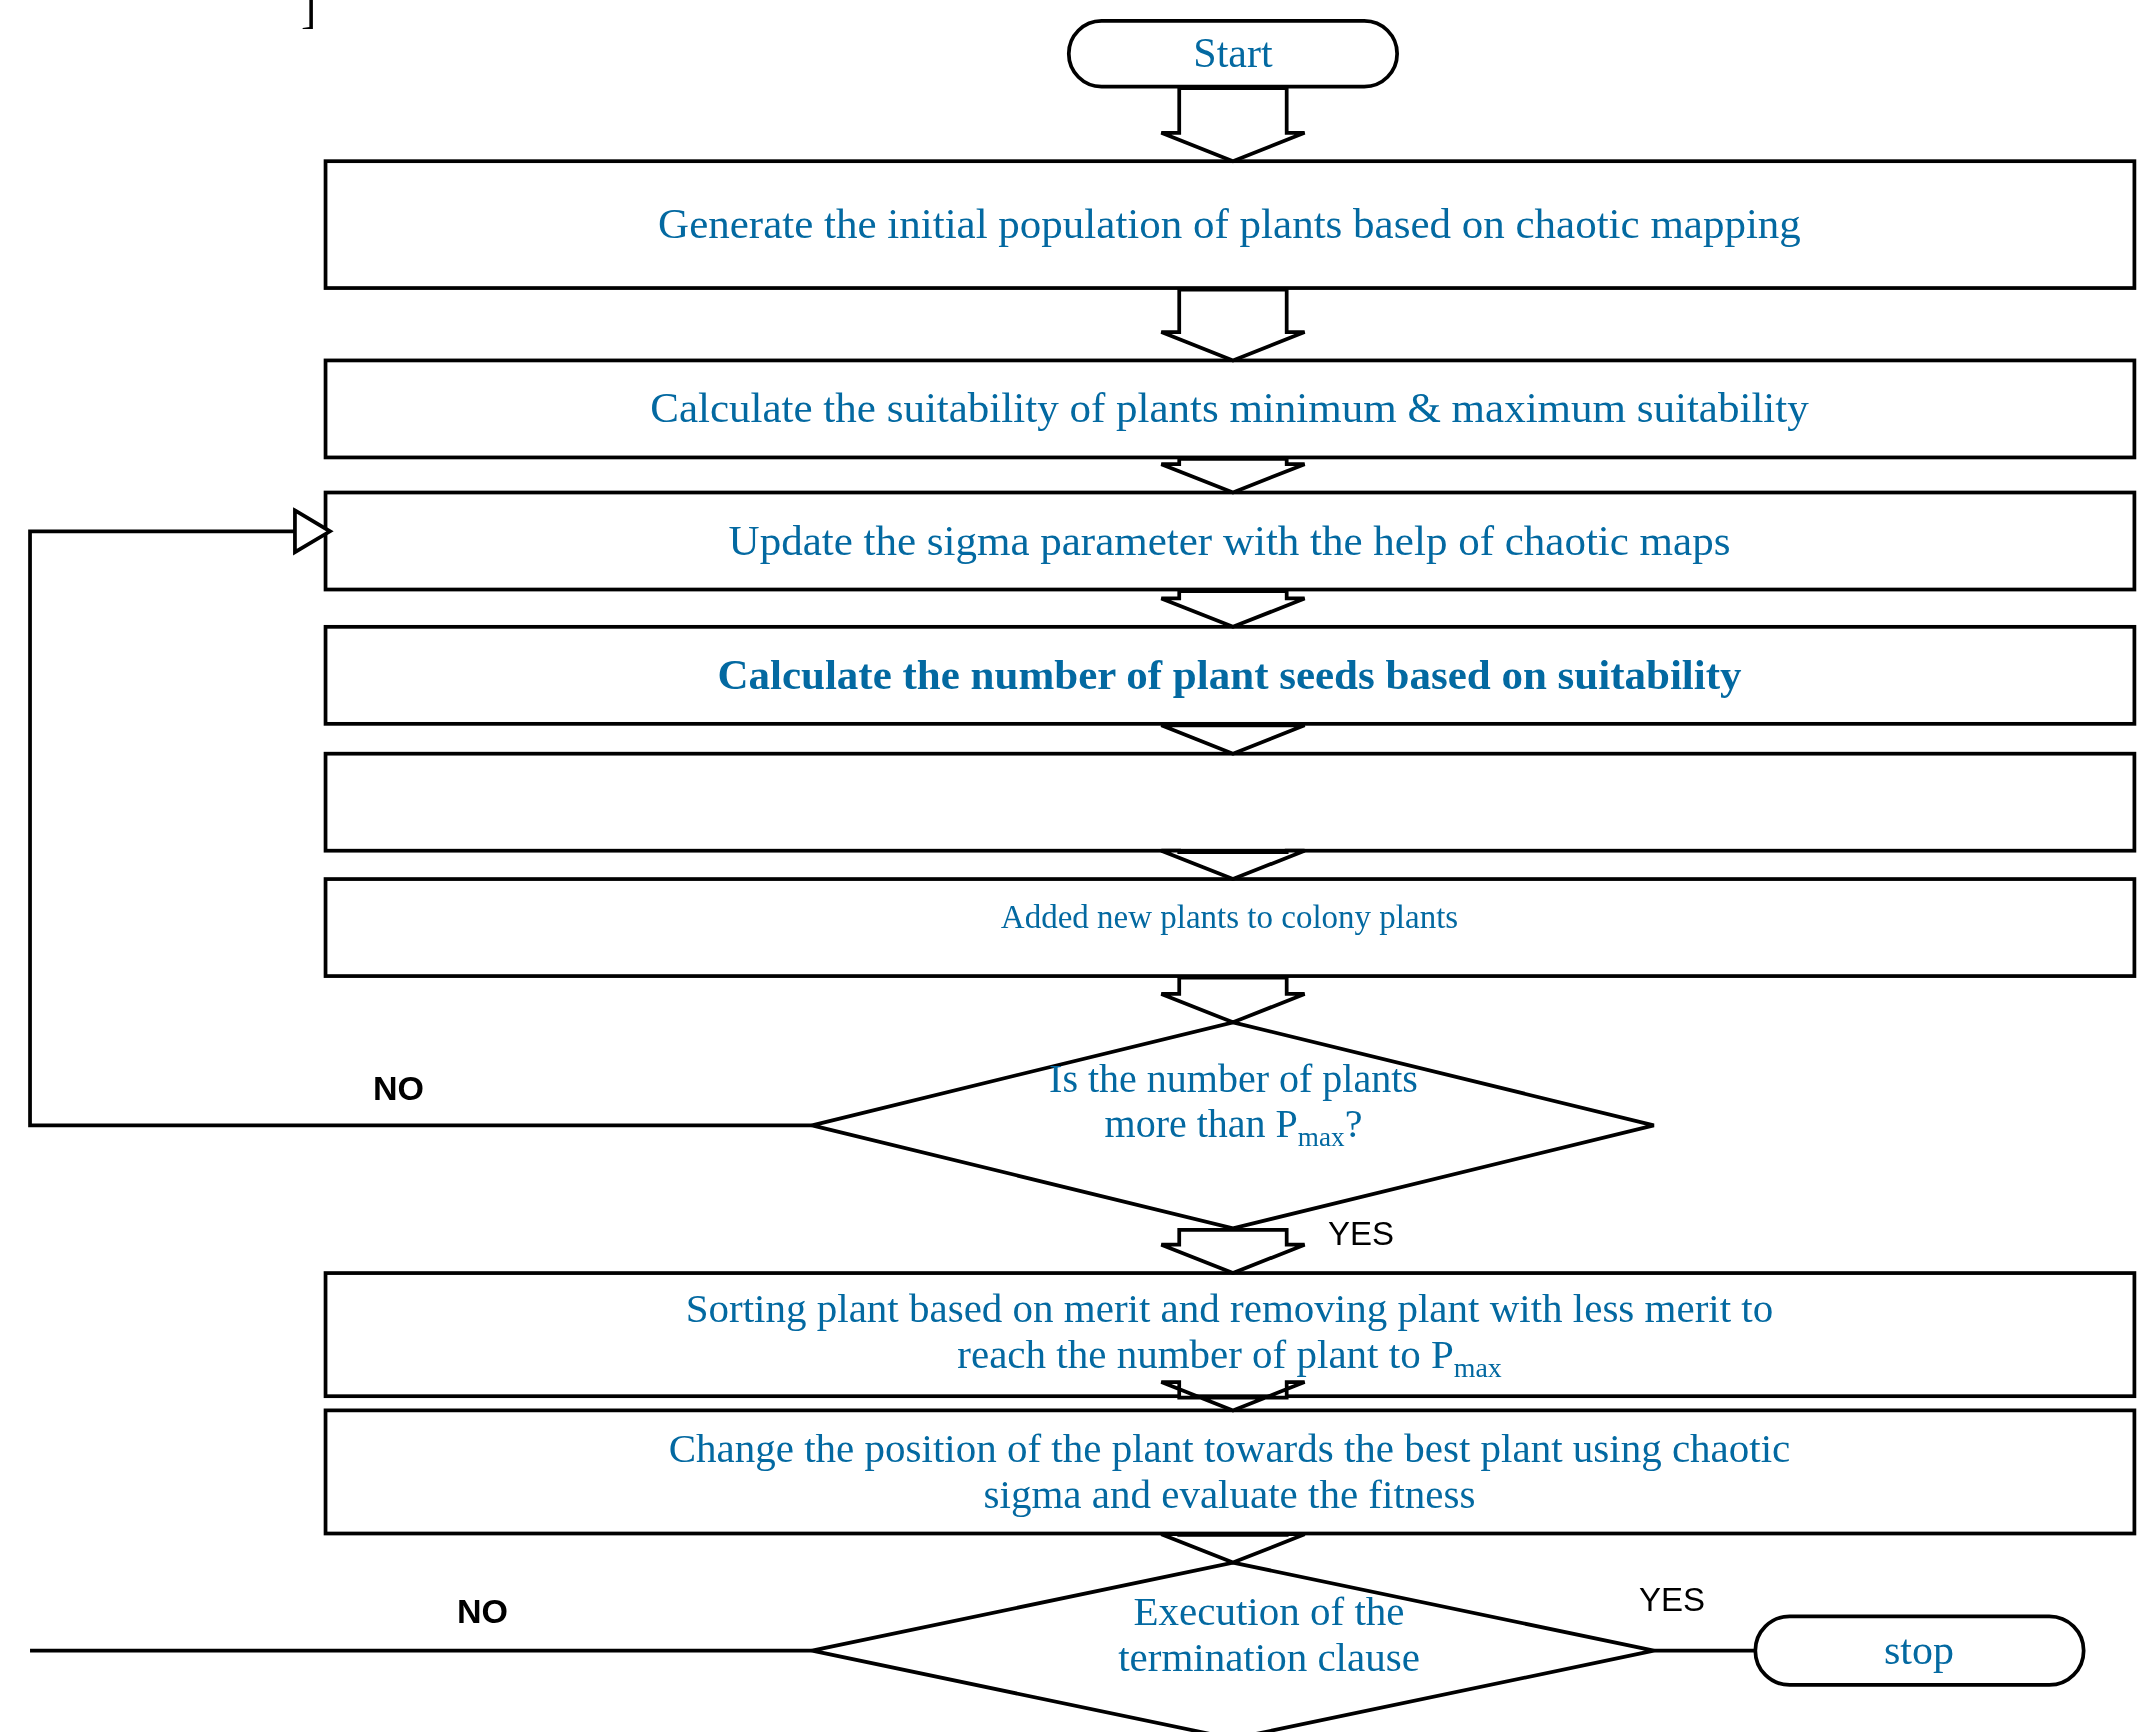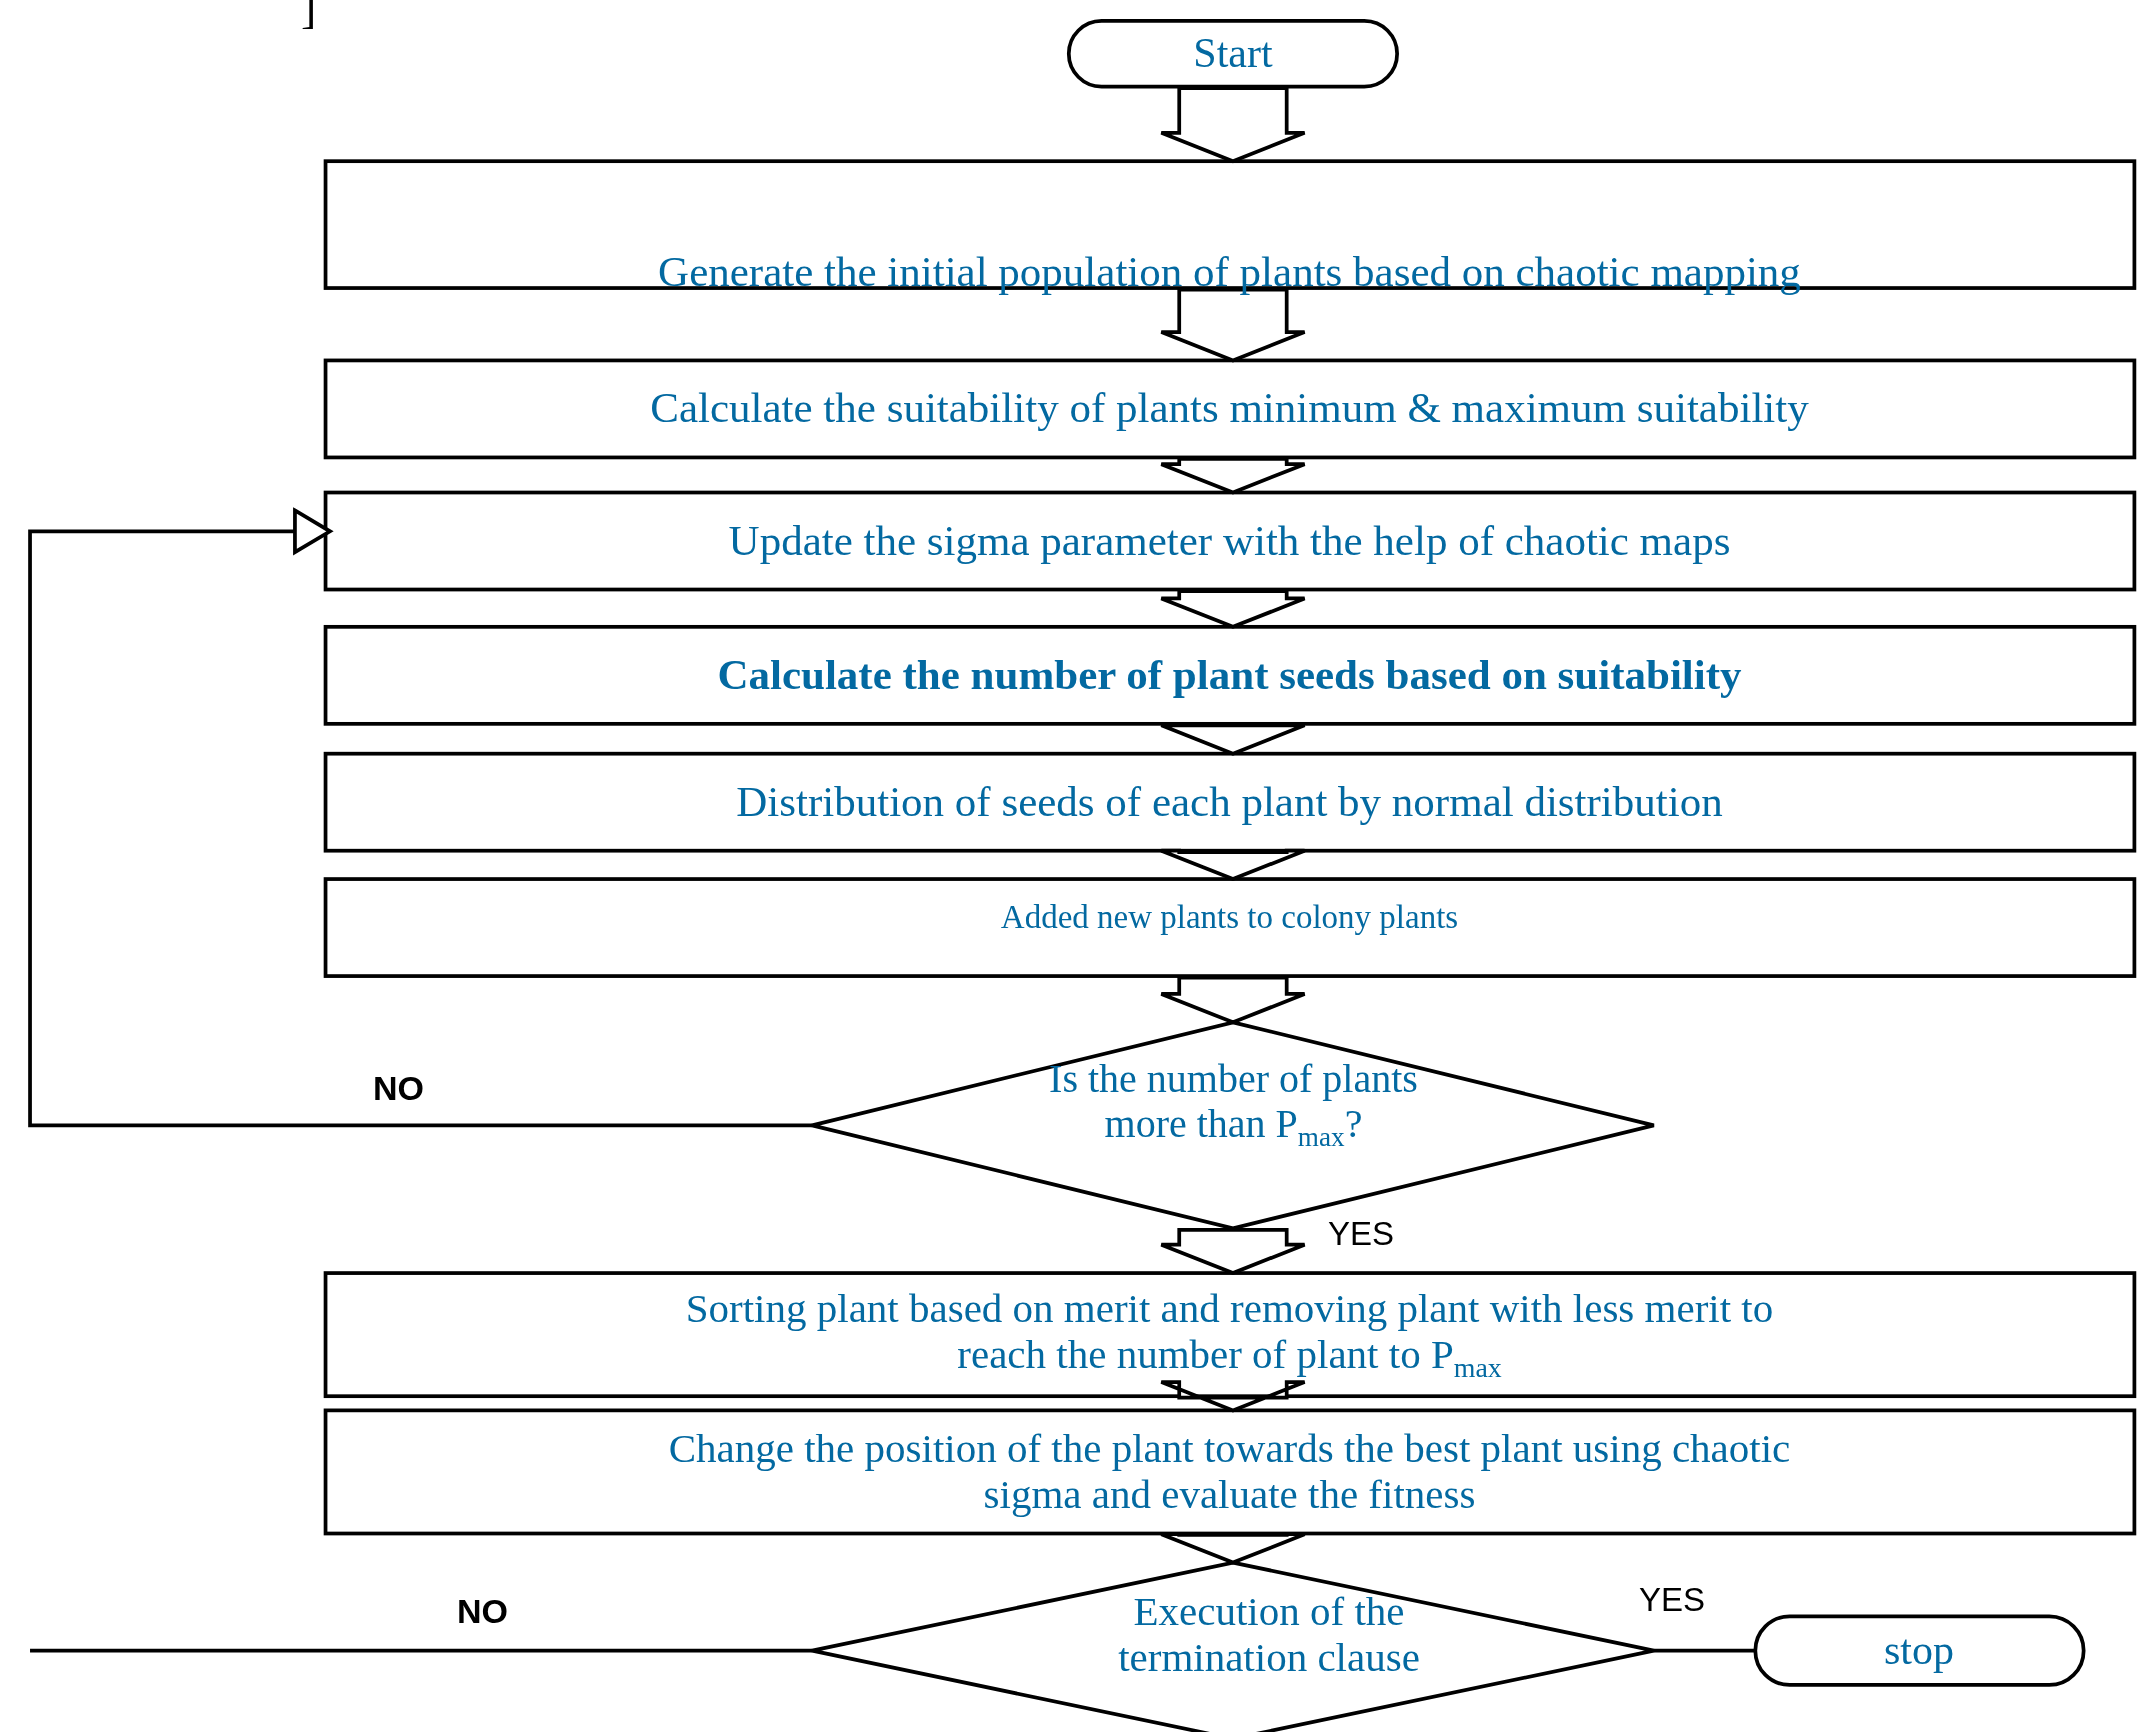--- a/index.html
+++ b/index.html
@@ -110,29 +110,28 @@
       <path d="M1088,2212 L40,2212" stroke-width="5"></path>
 
       <polygon points="395,684 442,712 395,740" fill="#ffffff" stroke="#000000" stroke-width="5"></polygon>
 
       <path d="M2216,2212 L2352,2212" stroke-width="5"></path>
     </g>
   </svg>
 
   <div class="node-text" style="left:1069px; top:21px; width:328px; height:66px; font-size:42px;">Start</div>
 
-  <div class="node-text" style="left:340px; top:161px; width:1779px; height:127px; font-size:43px;margin-top:48px;">Generate the initial population of plants based on chaotic mapping</div>
+  <div class="node-text" style="left:340px; top:161px; width:1779px; height:127px; font-size:43px;">Generate the initial population of plants based on chaotic mapping</div>
 
   <div class="node-text" style="left:340px; top:360px; width:1779px; height:97px; font-size:43px;">Calculate the suitability of plants minimum &amp; maximum suitability</div>
 
   <div class="node-text" style="left:340px; top:493px; width:1779px; height:97px; font-size:43px;">Update the sigma parameter with the help of chaotic maps</div>
 
   <div class="node-text" style="left:340px; top:627px; width:1779px; height:97px; font-size:43px;font-weight:bold;">Calculate the number of plant seeds based on suitability</div>
 
-  <div class="node-text" style="left:340px; top:754px; width:1779px; height:97px; font-size:43px;">Distribution of seeds of each plant by normal distribution</div>
 
   <div class="node-text" style="left:340px; top:879px; width:1779px; height:77px; font-size:33px;">Added new plants to colony plants</div>
 
   <div class="node-text" style="left:890px; top:1060px; width:687px; height:90px; font-size:40px; flex-direction:column;">
     <span>Is the number of plants</span>
     <span><span>more than P</span><span class="sub">max</span><span>?</span></span>
   </div>
 
   <div class="node-text" style="left:340px; top:1273px; width:1779px; height:123px; font-size:41px; flex-direction:column;">
     <span>Sorting plant based on merit and removing plant with less merit to</span>

